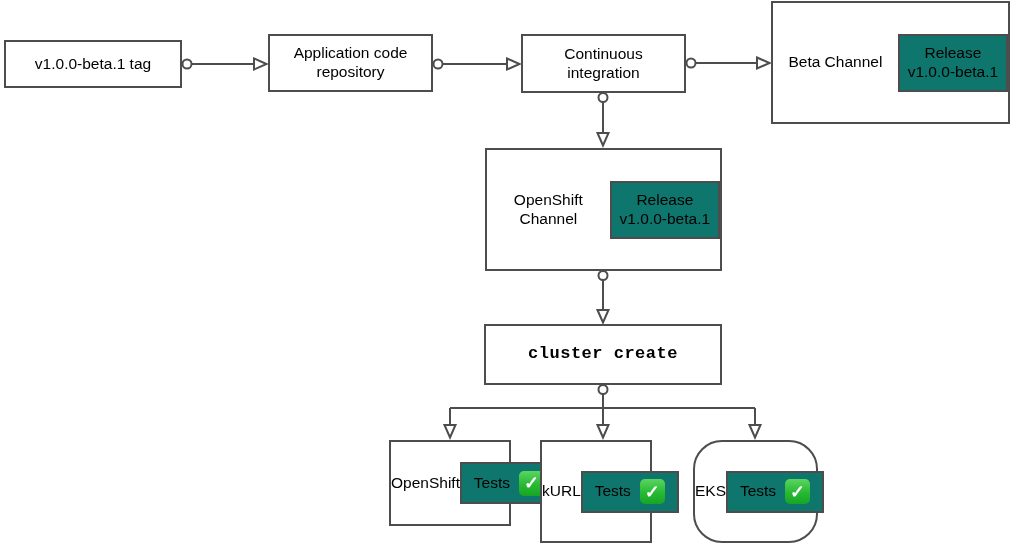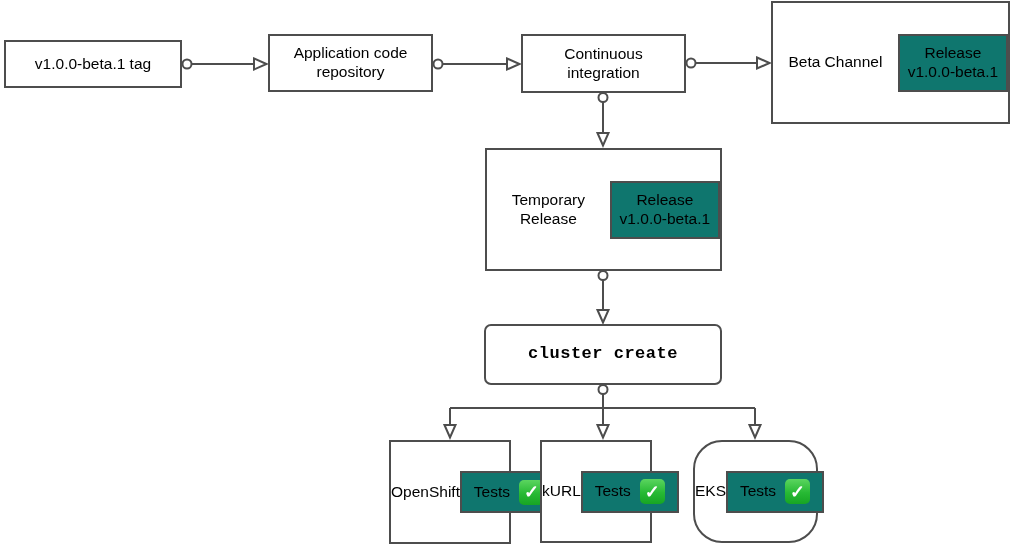--- a/index.html
+++ b/index.html
@@ -92,31 +92,31 @@
   </div>
 
   <div class="node group" style="left:771px;top:1px;width:239px;height:123px;">
     <div class="group-title">Beta Channel</div>
     <div class="inner release">
       <span>Release v1.0.0-beta.1</span>
     </div>
   </div>
 
   <div class="node group" style="left:485px;top:148px;width:237px;height:123px;">
-    <div class="group-title">Temporary Release</div>
+    <div class="group-title">OpenShift Channel</div>
     <div class="inner release wide">
       <span>Release v1.0.0-beta.1</span>
     </div>
   </div>
 
-  <div class="node" style="left:484px;top:324px;width:238px;height:61px;border-radius:7px;">
+  <div class="node" style="left:484px;top:324px;width:238px;height:61px;">
     <span class="mono">cluster create</span>
   </div>
 
-  <div class="node group" style="left:389px;top:440px;width:122px;height:104px;">
+  <div class="node group" style="left:389px;top:440px;width:122px;height:86px;">
     <div class="group-title tall">OpenShift</div>
     <div class="inner tests">
       <span>Tests</span>
       <span class="check-icon">✓</span>
     </div>
   </div>
 
   <div class="node group" style="left:540px;top:440px;width:112px;height:103px;">
     <div class="group-title tall">kURL</div>
     <div class="inner tests">

